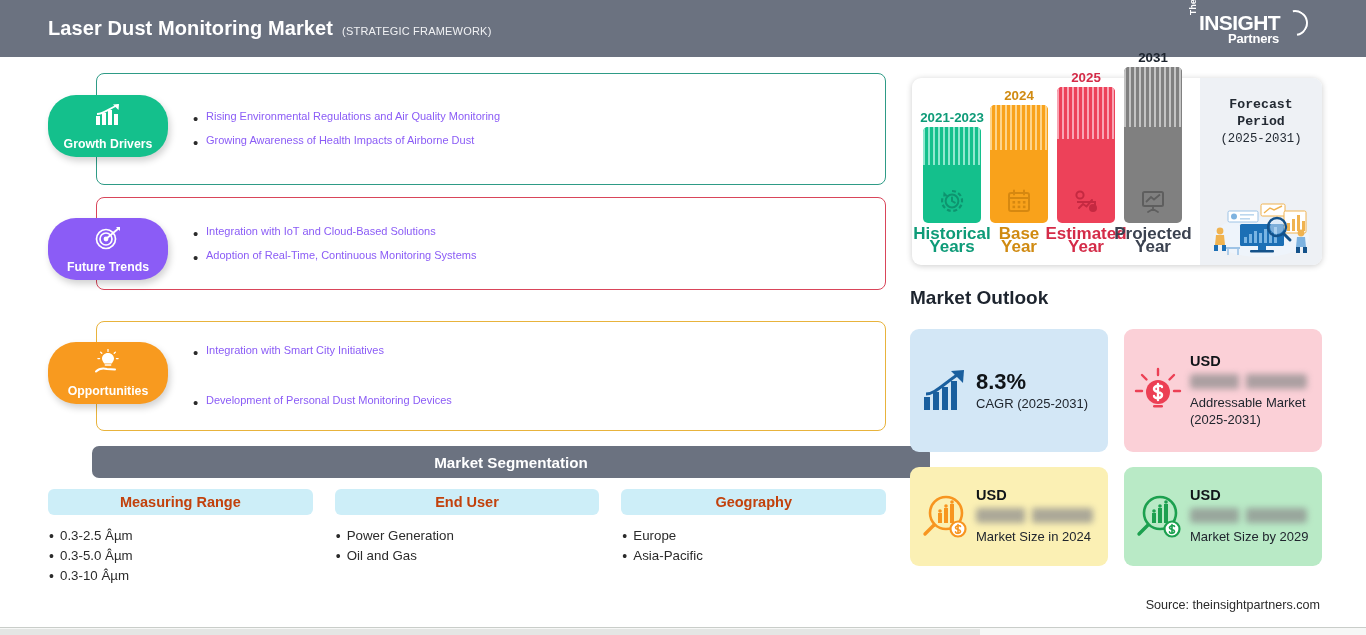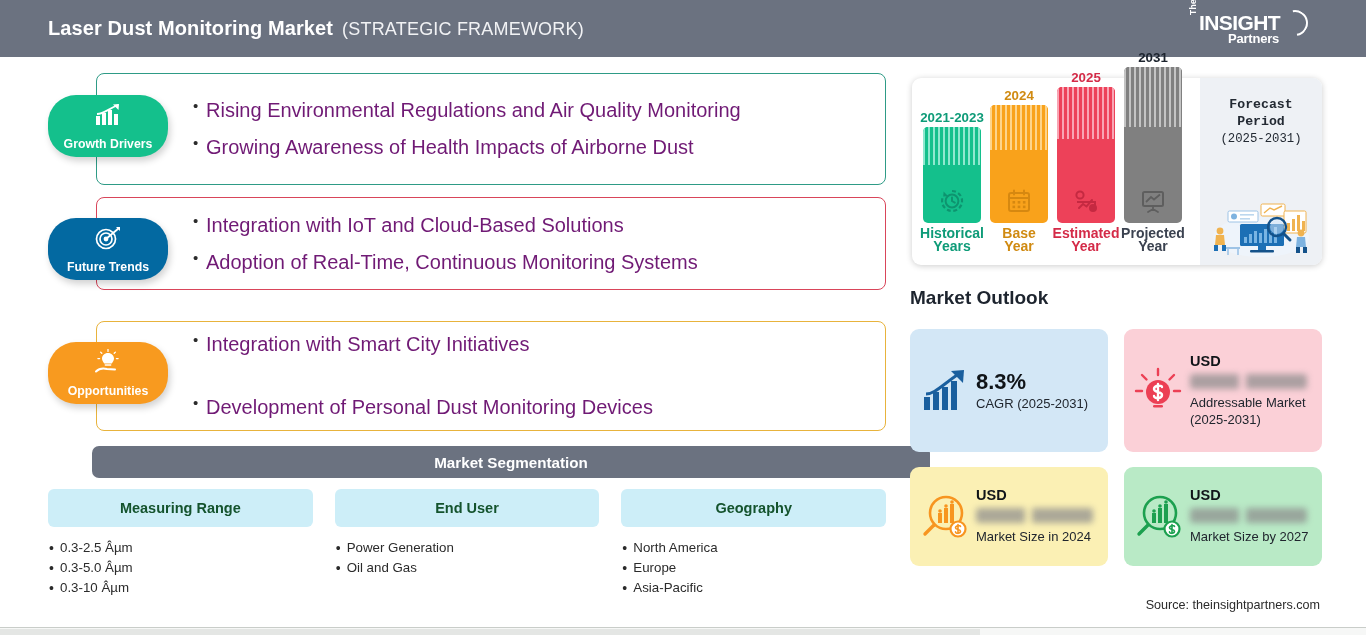--- a/index.html
+++ b/index.html
@@ -13,21 +13,21 @@
   
   .header {
     position: absolute; left: 0; top: 0; width: 1366px; height: 57px;
     background: #6b7280; display: flex; align-items: center;
   }
   .header-title {
     margin-left: 48px; color: #ffffff;
     font-size: 20px; font-weight: bold; letter-spacing: .1px;
   }
   .header-sub {
-    color: #f1f2f4; font-size: 18px; font-weight: normal;
+    color: #f1f2f4; font-size: 11px; font-weight: normal;
     margin-left: 9px; letter-spacing: .2px;
   }
   .logo {
     position: absolute; right: 58px; top: 10px;
     width: 120px; height: 38px; color: #fff;
   }
   .logo-the {
     position: absolute; left: 0; top: 5px; font-size: 8.5px;
     font-weight: bold; transform: rotate(-90deg); transform-origin: left top;
     letter-spacing: .3px;
@@ -54,59 +54,59 @@
     position: absolute; left: 96px; width: 790px;
     border-radius: 8px; background: #fff;
     display: flex; flex-direction: column; justify-content: center;
     padding-left: 96px;
   }
   .box.green  { top: 16px;  height: 112px; border: 1.4px solid #2e9b86; }
   .box.red    { top: 140px; height: 93px; border: 1.4px solid #d9455a; }
   .box.orange { top: 264px; height: 110px; border: 1.4px solid #e8b33c; gap: 26px; }
 
   .bullet {
-    font-size: 20px; color: #701a75; line-height: 1.45;
+    font-size: 11px; color: #8b5cf6; line-height: 1.45;
     padding: 4px 0; position: relative; padding-left: 13px;
   }
   .bullet::before {
     content: "\2022"; position: absolute; left: 0; top: 3px;
     font-size: 15px; color: #2b2b2b;
   }
 
   .badge {
     position: absolute; left: 48px; width: 120px; height: 62px;
     border-radius: 28px; color: #fff;
     display: flex; flex-direction: column; align-items: center;
     justify-content: flex-end; padding-bottom: 7px;
     box-shadow: 2px 4px 7px rgba(0,0,0,.18); z-index: 4;
   }
   .badge.green  { top: 38px;  background: #14c08c; text-align: right; }
-  .badge.red    { top: 161px; background: #0369a1; }
+  .badge.red    { top: 161px; background: #8b5cf6; }
   .badge.orange { top: 285px; background: #f89a1f; }
   .badge-label { font-size: 12.3px; font-weight: bold; line-height: 1; }
   .badge-icon {
     position: absolute; top: 7px; left: 50%; transform: translateX(-50%);
     width: 30px; height: 26px;
   }
 
   
   .seg-header {
     position: absolute; left: 48px; top: 389px; width: 838px; height: 32px;
     background: #6b7280; border-radius: 7px; color: #fff;
     font-size: 15.2px; font-weight: bold;
     display: flex; align-items: center; justify-content: center; margin-left: 44px;
   }
   .seg-cols {
     position: absolute; left: 48px; top: 432px; width: 838px;
     display: flex; gap: 22px;
   }
   .seg-col { width: 265px; }
   .seg-col-title {
-    height: 38px; background: #cdeef8; border-radius: 6px;
-    color: #14532d; font-size: 14.5px; font-weight: bold;
+    height: 26px; background: #cdeef8; border-radius: 6px;
+    color: #c2410c; font-size: 14.5px; font-weight: bold;
     display: flex; align-items: center; justify-content: center;
   }
   .seg-list { margin-top: 11px; }
   .seg-item {
     font-size: 13.3px; color: #2b2b2b; line-height: 20px;
     position: relative; padding-left: 12px;
   }
   .seg-item::before {
     content: "\2022"; position: absolute; left: 1px; top: 0; font-size: 14px;
   }
@@ -129,21 +129,21 @@
     width: 58px; border-radius: 5px; position: relative; overflow: hidden;
     display: flex; align-items: flex-end; justify-content: center;
   }
   .bar-stripes {
     position: absolute; left: 0; top: 0; width: 100%;
   }
   .bar-icon {
     position: relative; width: 26px; height: 26px; margin-bottom: 9px; opacity: .62;
   }
   .bar-label {
-    font-size: 14px; font-weight: bold; text-align: center;
+    font-size: 17px; font-weight: bold; text-align: center;
     line-height: 13px; margin-top: 4px;
   }
 
   .forecast-panel {
     width: 122px; height: 100%; background: #eef1f5;
     border-radius: 0 9px 9px 0; position: relative;
     display: flex; flex-direction: column; align-items: center; padding-top: 18px; font-family: Liberation Mono, monospace;
   }
   .forecast-title {
     font-size: 13.2px; font-weight: bold; color: #232a33;
@@ -280,21 +280,20 @@
       <div class="seg-col">
         <div class="seg-col-title">End User</div>
         <div class="seg-list">
           <div class="seg-item">Power Generation</div>
           <div class="seg-item">Oil and Gas</div>
         </div>
       </div>
       <div class="seg-col">
         <div class="seg-col-title">Geography</div>
         <div class="seg-list">
-          <div class="seg-item">North America</div>
           <div class="seg-item">Europe</div>
           <div class="seg-item">Asia-Pacific</div>
         </div>
       </div>
     </div>
   </div>
 
   <div class="right-col">
 
     <div class="timeline-card">
@@ -491,21 +490,21 @@
             <circle cx="22" cy="20" r="1.8" fill="#1ca04f"></circle>
               <circle cx="28" cy="15" r="1.8" fill="#1ca04f"></circle>
               <circle cx="34" cy="11" r="1.8" fill="#1ca04f"></circle>
             <path d="M16 34 L7 43" stroke="#1ca04f" stroke-width="3.4" stroke-linecap="round"></path>
             <circle cx="40" cy="38" r="7.5" fill="#fff" stroke="#1ca04f" stroke-width="2.2"></circle>
             <path d="M40 33.5 v9 M42.5 35.5 c0-1.2-5-1.2-5 1.2 s5 1.2 5 3.6 c0 2.4-5 2.4-5 .6" stroke="#1ca04f" stroke-width="1.6" fill="none" stroke-linecap="round"></path>
           </svg>
           <div class="ocard-body">
             <div class="usd">USD</div>
             <div class="blurred"></div>
-            <div class="card-sub">Market Size by 2027</div>
+            <div class="card-sub">Market Size by 2029</div>
           </div>
         </div>
       </div>
     </div>
   </div>
 
   <div class="source">Source: theinsightpartners.com</div>
 
   <div class="bottom-scroll">
     <div class="bottom-scroll-thumb"></div>

